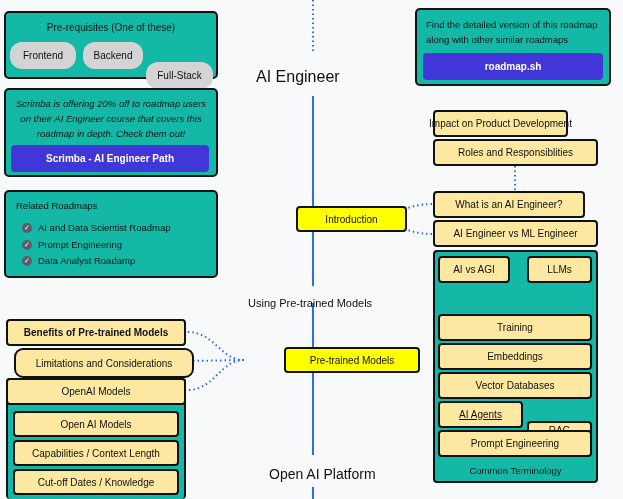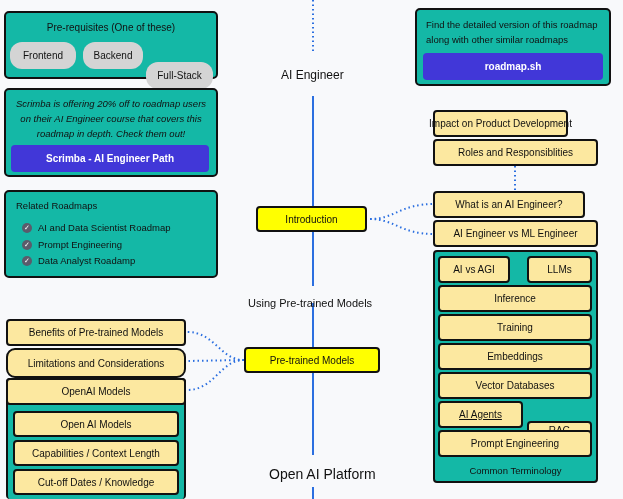--- a/index.html
+++ b/index.html
@@ -7,21 +7,21 @@
   body { position: relative; font-family: "Liberation Sans", "DejaVu Sans", sans-serif; color: #111; }
   .card { position: absolute; background: #14b8a6; border: 2px solid #111; border-radius: 5px; padding-left: 17px; }
   .node {
     position: absolute; background: #fce8a0; border: 2px solid #111; border-radius: 4px;
     display: flex; align-items: center; justify-content: center;
     font-size: 10px; color: #111; text-align: center; white-space: nowrap; cursor: pointer;
   }
   .topic {
     position: absolute; background: #ffff00; border: 2px solid #111; border-radius: 4px;
     display: flex; align-items: center; justify-content: center;
-    font-size: 10px; color: #111; cursor: pointer;
+    font-size: 10px; color: #111; cursor: pointer; margin-left: 40px;
   }
   .grey-btn {
     position: absolute; background: #d4d4d4; border-radius: 12px;
     display: flex; align-items: center; justify-content: center;
     font-size: 10px; color: #111; cursor: pointer;
   }
   .blue-btn {
     position: absolute; background: #4137d8; border-radius: 4px;
     display: flex; align-items: center; justify-content: center;
     font-size: 10px; color: #fff; font-weight: bold; cursor: pointer;
@@ -46,21 +46,21 @@
 
   <path d="M 244 360 C 220 360, 215 332, 187 332" fill="none" stroke="#2b6fe0" stroke-width="2" stroke-dasharray="1.5 3"></path>
   <path d="M 244 360 L 187 361" fill="none" stroke="#2b6fe0" stroke-width="2" stroke-dasharray="1.5 3"></path>
   <path d="M 244 360 C 220 360, 215 390, 187 390" fill="none" stroke="#2b6fe0" stroke-width="2" stroke-dasharray="1.5 3"></path>
 </svg>
 
 <div class="vline" style="left:312px; top:96px; height:190px;"></div>
 <div class="vline" style="left:312px; top:303px; height:152px;"></div>
 <div class="vline" style="left:312px; top:487px; height:12px;"></div>
 
-<div class="label" style="left:281px; top:68px; font-size:12px;">AI Engineer</div>
+<div class="label" style="left:256px; top:68px; font-size:16px;">AI Engineer</div>
 
 <div class="card" style="left:4px; top:11px; width:214px; height:68px;">
   <div class="label" style="left:0; width:210px; text-align:center; top:9px; font-size:10px;">Pre-requisites (One of these)</div>
   <div class="grey-btn" style="left:4px; top:29px; width:66px; height:27px;">Frontend</div>
   <div class="grey-btn" style="left:77px; top:29px; width:60px; height:27px;">Backend</div>
   <div class="grey-btn" style="left:140px; top:29px; width:67px; height:27px;margin-top:20px;">Full-Stack</div>
 </div>
 
 <div class="card" style="left:4px; top:88px; width:214px; height:89px;">
   <div style="position:absolute; left:6px; right:6px; top:6px; font-size:9.5px; line-height:15px; text-align:center;font-style:italic;">Scrimba is offering 20% off to roadmap users on their AI Engineer course that covers this roadmap in depth. Check them out!</div>
@@ -91,36 +91,35 @@
 <div class="topic" style="left:256px; top:206px; width:111px; height:26px;">Introduction</div>
 
 <div class="node" style="left:433px; top:110px; width:135px; height:27px;">Impact on Product Development</div>
 <div class="node" style="left:433px; top:139px; width:165px; height:27px;">Roles and Responsiblities</div>
 <div class="node" style="left:433px; top:191px; width:152px; height:27px;">What is an AI Engineer?</div>
 <div class="node" style="left:433px; top:220px; width:165px; height:27px;">AI Engineer vs ML Engineer</div>
 
 <div class="card" style="left:433px; top:250px; width:165px; height:233px; border-radius:4px;">
   <div class="node" style="left:3px; top:4px; width:72px; height:27px;">AI vs AGI</div>
   <div class="node" style="left:92px; top:4px; width:65px; height:27px;">LLMs</div>
-  <div class="node" style="left:3px; top:33px; width:154px; height:27px;">Inference</div>
   <div class="node" style="left:3px; top:62px; width:154px; height:27px;">Training</div>
   <div class="node" style="left:3px; top:91px; width:154px; height:27px;">Embeddings</div>
   <div class="node" style="left:3px; top:120px; width:154px; height:27px;">Vector Databases</div>
   <div class="node" style="left:3px; top:149px; width:85px; height:27px;text-decoration:underline;">AI Agents</div>
   <div class="node" style="left:92px; top:149px; width:65px; height:19px;margin-top:20px;">RAG</div>
   <div class="node" style="left:3px; top:178px; width:154px; height:27px;">Prompt Engineering</div>
   <div class="label" style="left:0; width:161px; text-align:center; top:213px; font-size:9.5px;">Common Terminology</div>
 </div>
 
 <div class="label" style="left:248px; top:297px; font-size:11px;">Using Pre-trained Models</div>
 
 <div class="topic" style="left:244px; top:347px; width:136px; height:26px;">Pre-trained Models</div>
 
-<div class="node" style="left:6px; top:319px; width:180px; height:27px;">Benefits of Pre-trained Models</div>
-<div class="node" style="left:6px; top:348px; width:180px; height:30px;border-radius:9px;">Limitations and Considerations</div>
+<div class="node" style="left:6px; top:319px; width:180px; height:27px;font-weight:bold;">Benefits of Pre-trained Models</div>
+<div class="node" style="left:14px; top:348px; width:180px; height:30px;border-radius:9px;">Limitations and Considerations</div>
 
 <div class="card" style="left:6px; top:378px; width:180px; height:121px; border-radius:4px; border-bottom:none;">
   <div class="node" style="left:-2px; top:-2px; width:180px; height:27px;">OpenAI Models</div>
   <div class="node" style="left:5px; top:31px; width:166px; height:26px;">Open AI Models</div>
   <div class="node" style="left:5px; top:60px; width:166px; height:26px;">Capabilities / Context Length</div>
   <div class="node" style="left:5px; top:89px; width:166px; height:26px;">Cut-off Dates / Knowledge</div>
 </div>
 
 <div class="label" style="left:269px; top:466px; font-size:14px;">Open AI Platform</div>
 

